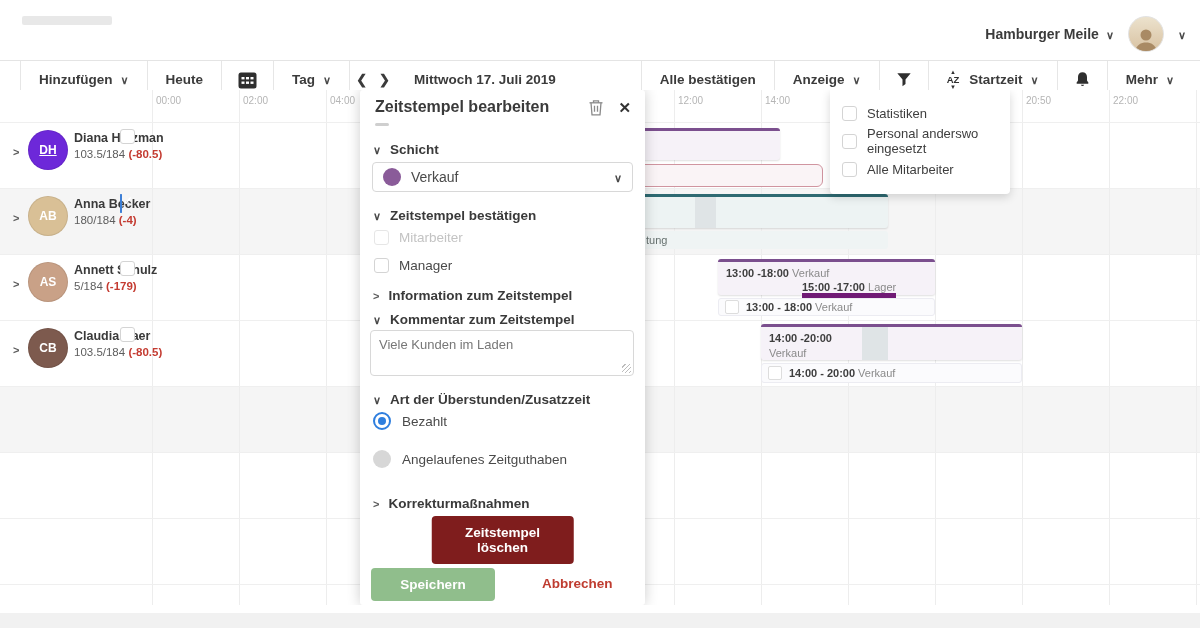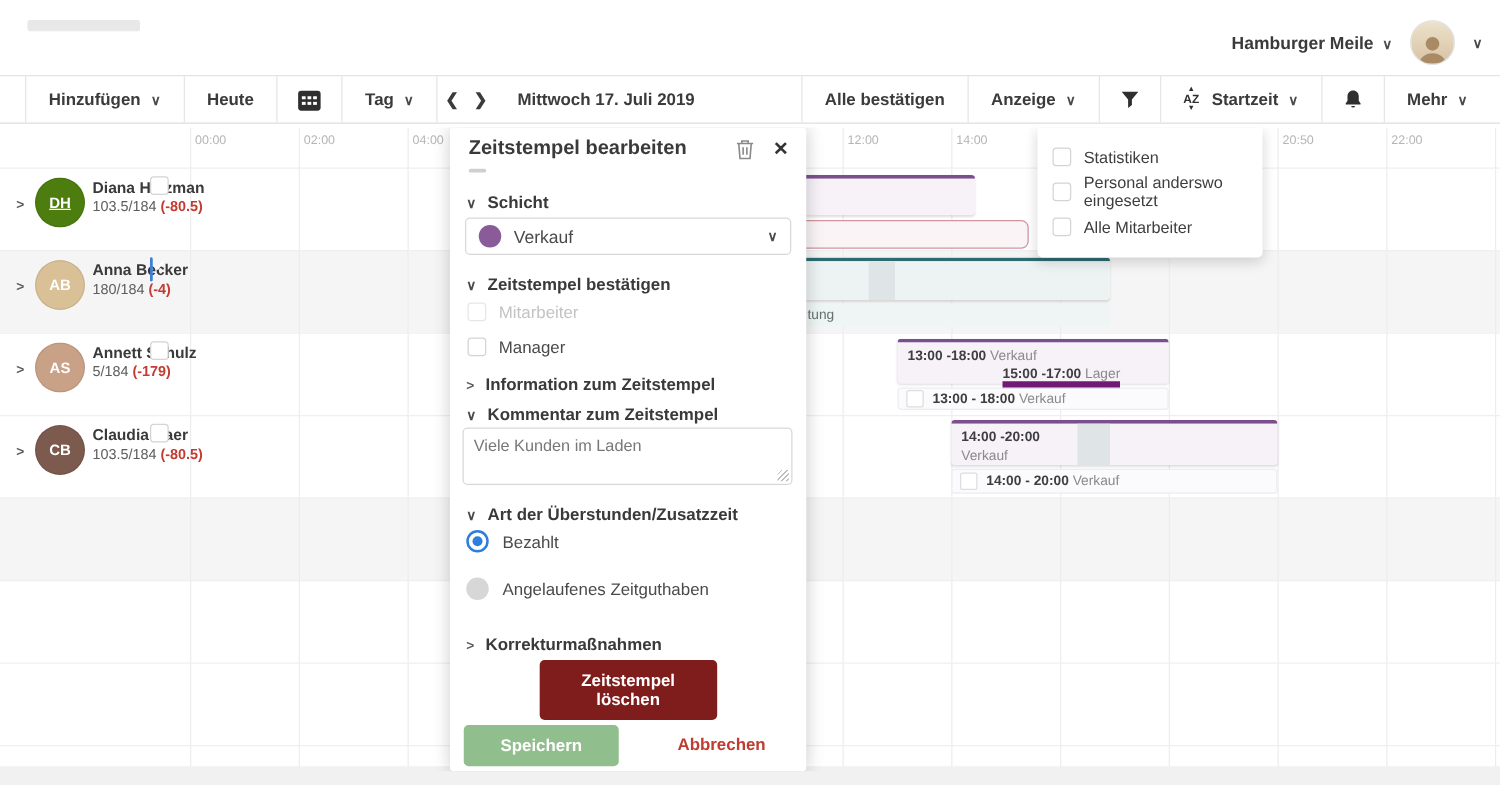--- a/index.html
+++ b/index.html
@@ -28,21 +28,21 @@
   .tb-item{display:flex;align-items:center;gap:8px;padding:0 18px;font-size:13.5px;font-weight:700;
        color:#3b3b3b;cursor:pointer;white-space:nowrap;}
   .tb-div{width:1px;background:#e6e6e6;margin:0;}
   .tb-date{font-weight:700;}
   .arr{font-size:13px;font-weight:700;color:#3b3b3b;padding:0 6px;cursor:pointer;}
   .icon-btn{display:flex;align-items:center;padding:0 16px;cursor:pointer;}
   .azicon{display:flex;flex-direction:column;align-items:center;line-height:1;margin-right:2px;}
   .azicon .tri{font-size:6px;color:#2f2f2f;}
   .azicon .lt{font-size:9.5px;font-weight:700;color:#2f2f2f;letter-spacing:0;}
   
-  .content{position:absolute;left:0;top:102px;width:1200px;height:515px;overflow:hidden;background:#fff;}
+  .content{position:absolute;left:0;top:90px;width:1200px;height:515px;overflow:hidden;background:#fff;}
   .bottom-strip{position:absolute;left:0;top:613px;width:100%;height:15px;background:#f1f1f1;}
   .band{position:absolute;left:0;width:1200px;height:66px;background:#f5f5f5;}
   .vline{position:absolute;top:0;bottom:0;width:1px;background:#ededed;}
   .rline{position:absolute;left:0;width:1200px;height:1px;background:#efefef;}
   .hlabel{position:absolute;top:5px;font-size:10px;color:#b5b5b5;}
   
   .emp{position:absolute;left:0;width:152px;height:66px;background:transparent;}
   .emp .exp{position:absolute;left:13px;top:24px;font-size:11px;color:#6a6a6a;cursor:pointer;}
   .emp .av{position:absolute;left:28px;top:8px;width:38px;height:38px;border-radius:50%;
        color:#fff;font-size:12px;font-weight:700;display:flex;align-items:center;justify-content:center;
@@ -262,21 +262,21 @@
           <div class="sline" style="left: 8px; top: 20px;"><span><span class="t"></span><span class="n">Verkauf</span></span></div>
         </div>
         <div class="shift s-plain" style="left: 761px; top: 273px; width: 261px; height: 20px;">
           <span class="mini-cb"></span>
           <span class="cb-text"><span><span class="t">14:00 - 20:00</span><span class="n"> Verkauf</span></span></span>
         </div>
       </div>
 
     <div class="emp" style="top:32px;">
       <span class="exp chev-r"></span>
-      <div class="av" style="background: #4d7c0f; text-decoration: underline;">
+      <div class="av" style="background: #6d28d9; text-decoration: underline;">
           <span>DH</span>
         </div>
       <div class="nm">Diana Holzman</div>
       <div class="hrs"><span>103.5/184</span> <span class="neg">(-80.5)</span></div>
       <span class="cb"></span>
     </div>
     <div class="emp" style="top:98px;">
       <span class="exp chev-r"></span>
       <div class="av" style="background: rgb(217, 192, 150);">
           <span>AB</span>

